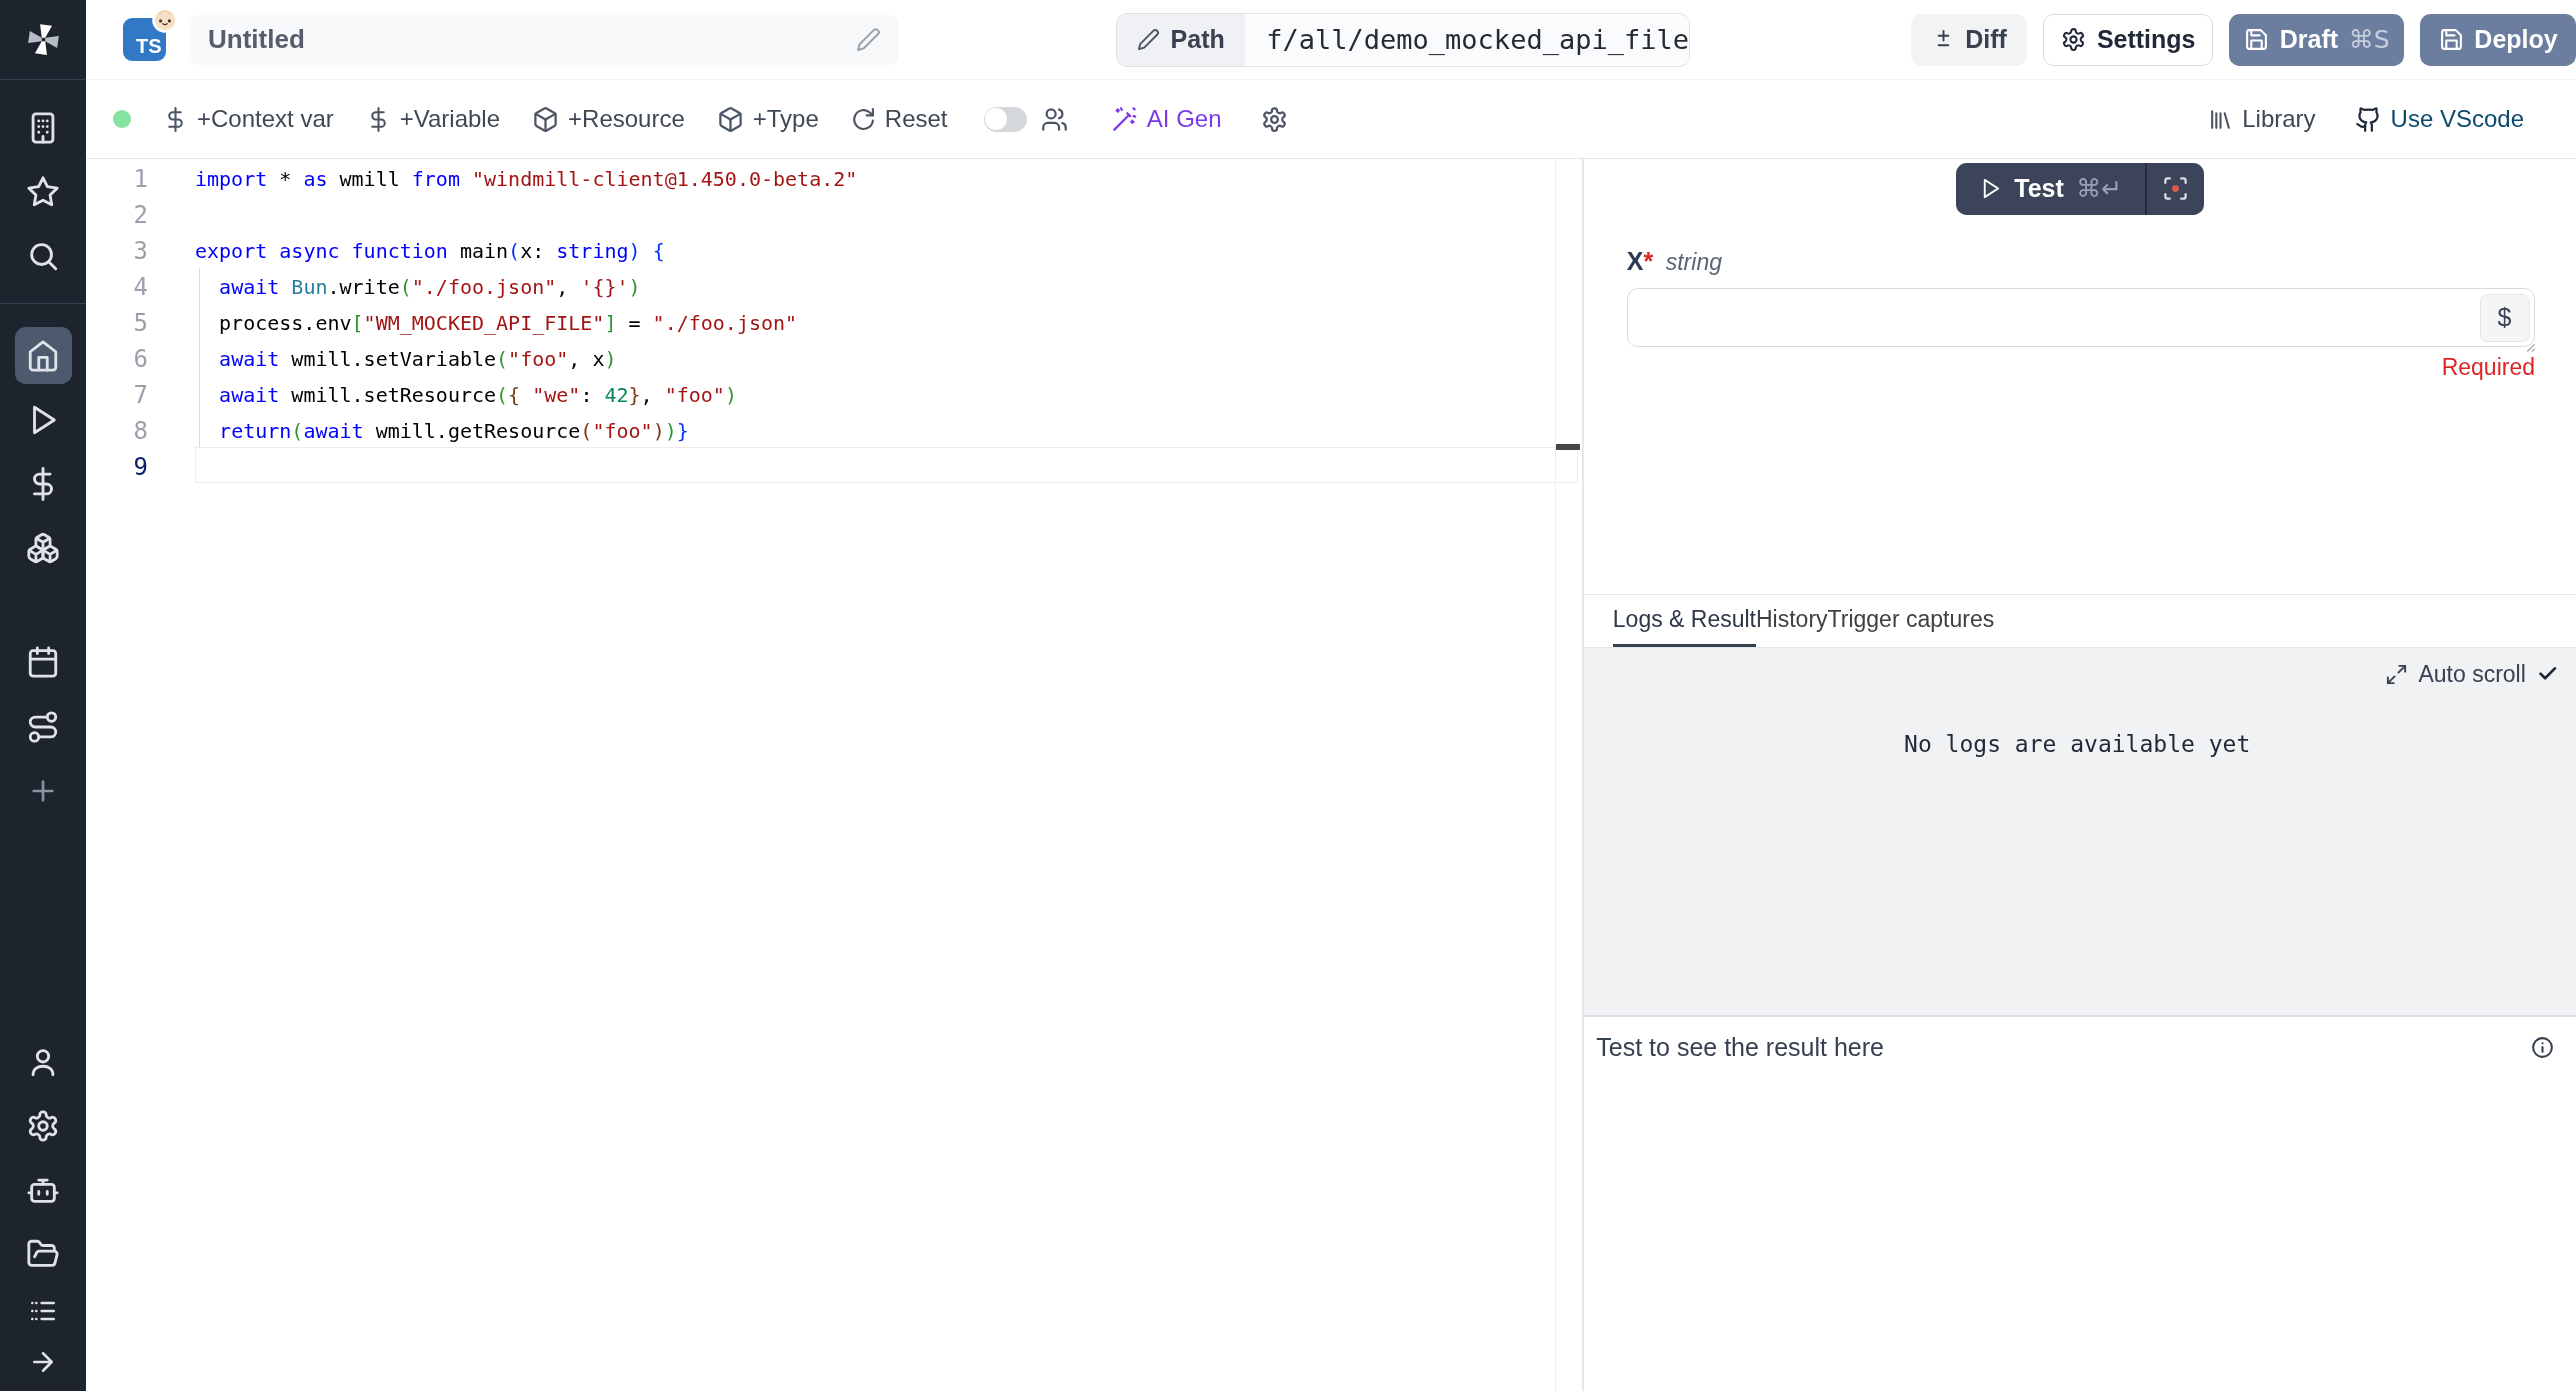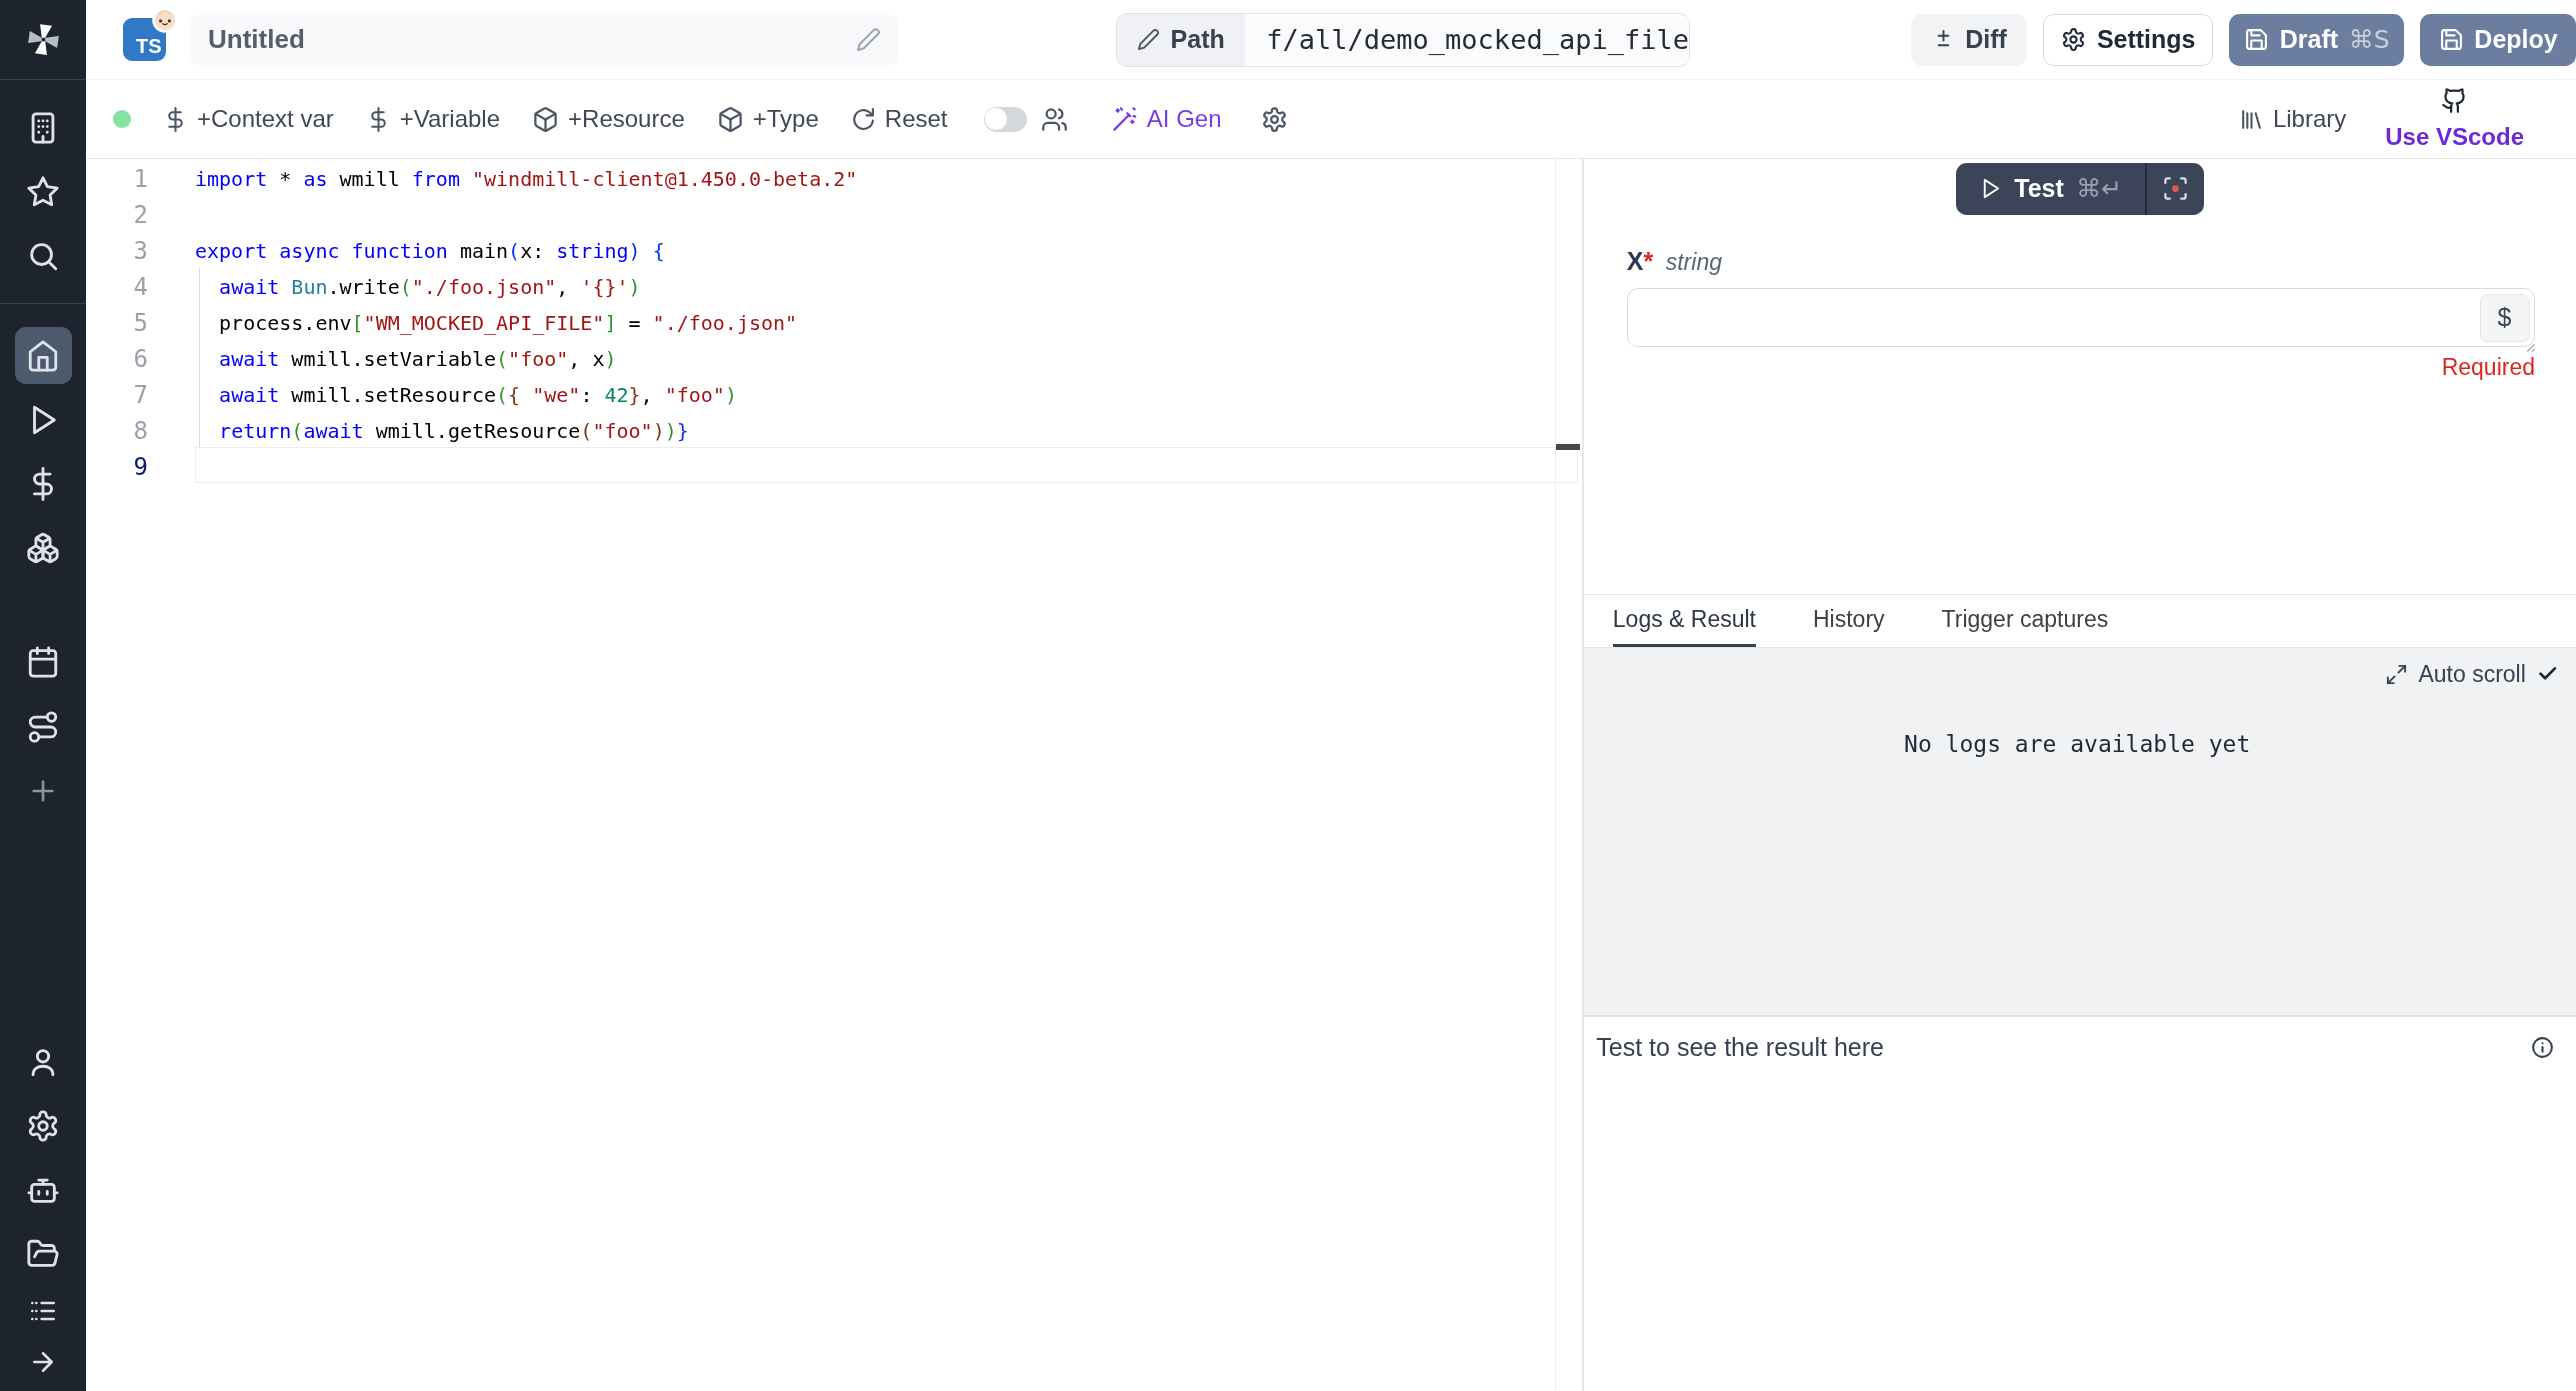--- a/index.html
+++ b/index.html
@@ -39,21 +39,21 @@
   
   .toolbar{height:79px;min-height:79px;display:flex;align-items:center;border-bottom:0.9px solid #e6e8eb;background:#fff;padding:0 0 0 27px;box-sizing:border-box;}
   .status-dot{width:18px;height:18px;border-radius:50%;background:#85e3a2;}
   .tb-item{display:flex;align-items:center;gap:9px;margin-left:32px;color:#3f4956;font-size:24px;font-weight:500;cursor:pointer;white-space:nowrap;}
   .tb-item .ticon{color:#4b5563;}
   .toggle{margin-left:36px;width:43px;height:25px;border-radius:12.5px;background:#d4d7dc;position:relative;cursor:pointer;}
   .toggle .knob{position:absolute;left:1.8px;top:1.8px;width:21.5px;height:21.5px;border-radius:50%;background:#fff;}
   .tb-ai{color:#7c3aed;font-weight:500;}
   .tb-ai .ticon{color:#7c3aed;}
   .tb-right{margin-left:auto;display:flex;align-items:center;padding-right:52px;}
-  .tb-vscode{font-weight:bold;color:#6d28d9;margin-left:39px;flex-direction:column;}
+  .tb-vscode{font-weight:normal;color:#0c4a6e;margin-left:39px;}
   
   .content{flex:1;display:flex;min-height:0;}
   
   .editor{width:1496px;min-width:1496px;position:relative;background:#fff;overflow:hidden;}
   .code-lines{position:relative;padding-top:1.8px;}
   .code-row{display:flex;height:36px;line-height:36px;position:relative;}
   .gutter{width:109px;min-width:109px;text-align:right;padding-right:47px;box-sizing:border-box;color:#99a1ad;font-family:"DejaVu Sans Mono",monospace;font-size:24px;}
   .gutter.active{color:#0b216f;}
   .code-text{font-family:"DejaVu Sans Mono",monospace;font-size:20px;white-space:pre;color:#000;}
   .indent-guide{position:absolute;left:113px;top:109px;height:179px;width:0.9px;background:#d8d8d8;}
@@ -73,21 +73,21 @@
   .form{padding:32px 41px 0 43px;}
   .arg-label{display:flex;align-items:baseline;gap:12.5px;margin-bottom:12.5px;}
   .arg-name{font-size:25px;font-weight:bold;color:#2c3a52;}
   .arg-req{color:#dc2626;}
   .arg-type{font-size:23px;font-style:italic;color:#5b6472;}
   .arg-input{position:relative;height:59px;border:1.8px solid #d6dade;border-radius:10.7px;background:#fff;box-sizing:border-box;}
   .dollar-btn{position:absolute;right:4.5px;top:4.5px;bottom:4.5px;width:50px;background:#f4f5f6;border:1.8px solid #e3e6e9;border-radius:7.2px;display:flex;align-items:center;justify-content:center;font-size:25px;color:#374151;cursor:pointer;box-sizing:border-box;}
   .resize-grip{position:absolute;right:-1.8px;bottom:-7.2px;color:#9aa0a8;}
   .required-msg{text-align:right;color:#dc2626;font-size:23px;margin-top:7.2px;}
   
-  .tabs{height:54px;min-height:54px;border-top:0.9px solid #e5e7eb;border-bottom:0.9px solid #e5e7eb;display:flex;align-items:stretch;padding-left:29px;gap:57px;box-sizing:border-box;}
+  .tabs{height:54px;min-height:54px;border-top:0.9px solid #e5e7eb;border-bottom:0.9px solid #e5e7eb;display:flex;align-items:stretch;padding-left:29px;box-sizing:border-box;}
   .tab{display:flex;align-items:center;font-size:23px;color:#404040;border-bottom:3.6px solid transparent;box-sizing:border-box;cursor:pointer;white-space:nowrap;}
   .tab.active{color:#2d3748;font-weight:500;border-bottom-color:#374151;}
   
   .logs{height:367px;min-height:367px;background:#f1f2f4;box-sizing:border-box;padding:12.5px 18px 0 12.5px;display:flex;flex-direction:column;}
   .autoscroll-row{display:flex;justify-content:flex-end;align-items:center;gap:10.7px;color:#374151;font-size:23px;}
   .autoscroll-row .check{color:#1f2937;}
   .no-logs{margin-top:43px;font-family:"DejaVu Sans Mono",monospace;font-size:23px;color:#1f2937;text-align:center;}
   .logs-divider{height:1.8px;background:#dcdfe3;}
   
   .result{flex:1;background:#fff;padding:16px 21.5px 0 12.5px;box-sizing:border-box;}

